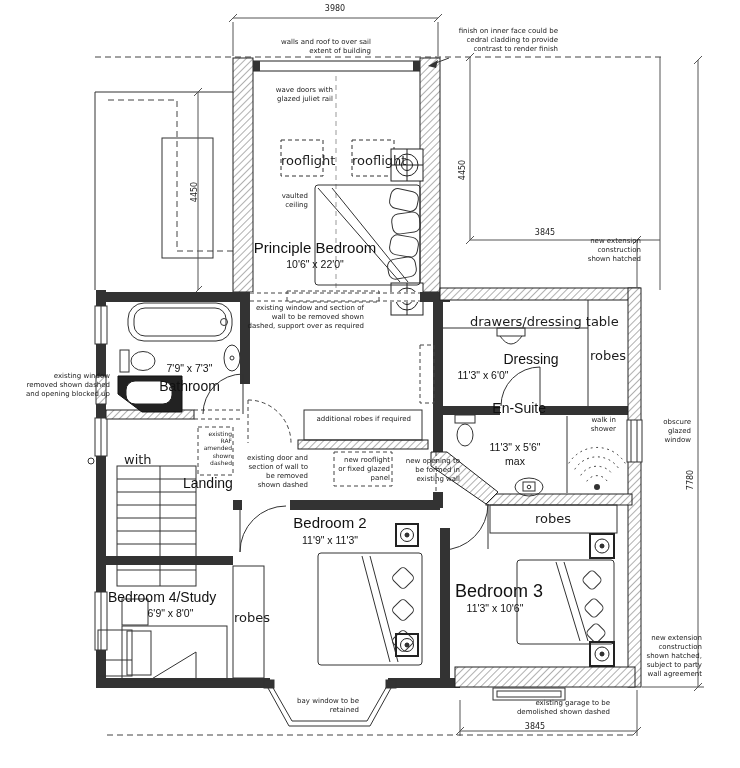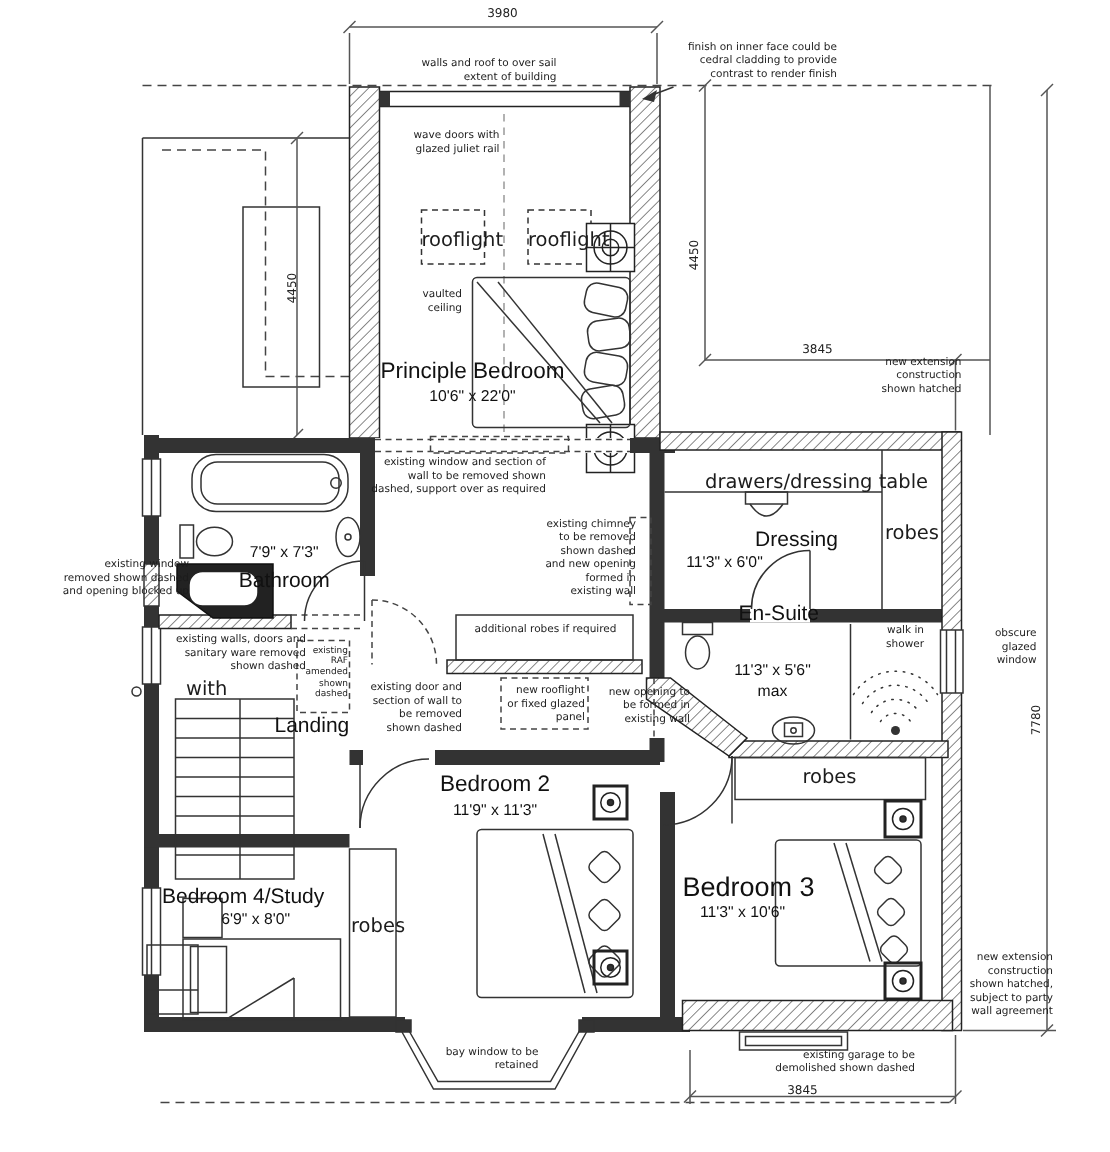--- a/index.html
+++ b/index.html
@@ -333,31 +333,29 @@
 <div class="note" style="left:262px;top:192px;width:46px;">vaulted ceiling</div>
 <div class="rn" style="left:250px;top:240px;width:130px;font-size:15px;">Principle Bedroom</div>
 <div class="rs" style="left:250px;top:258px;width:130px;">10'6" x 22'0"</div>
 
 <div class="dim rot" style="left:190px;top:212px;width:40px;">4450</div>
 <div class="dim rot" style="left:458px;top:190px;width:40px;">4450</div>
 <div class="dim" style="left:525px;top:228px;width:40px;">3845</div>
 <div class="note" style="left:575px;top:237px;width:66px;">new extension construction shown hatched</div>
 
 <div class="note" style="left:246px;top:304px;width:118px;">existing window and section of wall to be removed shown dashed, support over as required</div>
-<div class="note" style="left:362px;top:345px;width:62px;">existing chimney to be removed shown dashed and new opening formed in existing wall</div>
 
 <div class="lbl" style="left:470px;top:314px;width:90px;">drawers/dressing table</div>
 <div class="rn" style="left:452px;top:352px;width:62px;margin-left:48px;">Dressing</div>
 <div class="rs" style="left:452px;top:369px;width:62px;">11'3" x 6'0"</div>
 <div class="lbl" style="left:588px;top:348px;width:40px;">robes</div>
 
 <div class="rn" style="left:152px;top:346px;width:75px;margin-top:33px;">Bathroom</div>
 <div class="rs" style="left:152px;top:362px;width:75px;">7'9" x 7'3"</div>
-<div class="note" style="left:22px;top:372px;width:88px;margin-left:16px;">existing window removed shown dashed and opening blocked up</div>
-<div class="note" style="left:112px;top:422px;width:92px;">existing walls, doors and sanitary ware removed shown dashed</div>
+<div class="note" style="left:22px;top:372px;width:88px;">existing window removed shown dashed and opening blocked up</div>
 <div class="lbl" style="left:124px;top:452px;width:30px;text-align:left;">with</div>
 <div class="note tiny" style="left:199px;top:430px;width:33px;">existing RAF amended shown dashed</div>
 <div class="rn" style="left:183px;top:476px;width:60px;text-align:left;">Landing</div>
 
 <div class="note" style="left:244px;top:454px;width:64px;">existing door and section of wall to be removed shown dashed</div>
 <div class="note" style="left:336px;top:456px;width:54px;">new rooflight or fixed glazed panel</div>
 <div class="note" style="left:396px;top:457px;width:64px;">new opening to be formed in existing wall</div>
 <div class="note" style="left:316px;top:415px;width:95px;">additional robes if required</div>
 
 <div class="rn" style="left:484px;top:401px;width:62px;text-align:right;">En-Suite</div>

